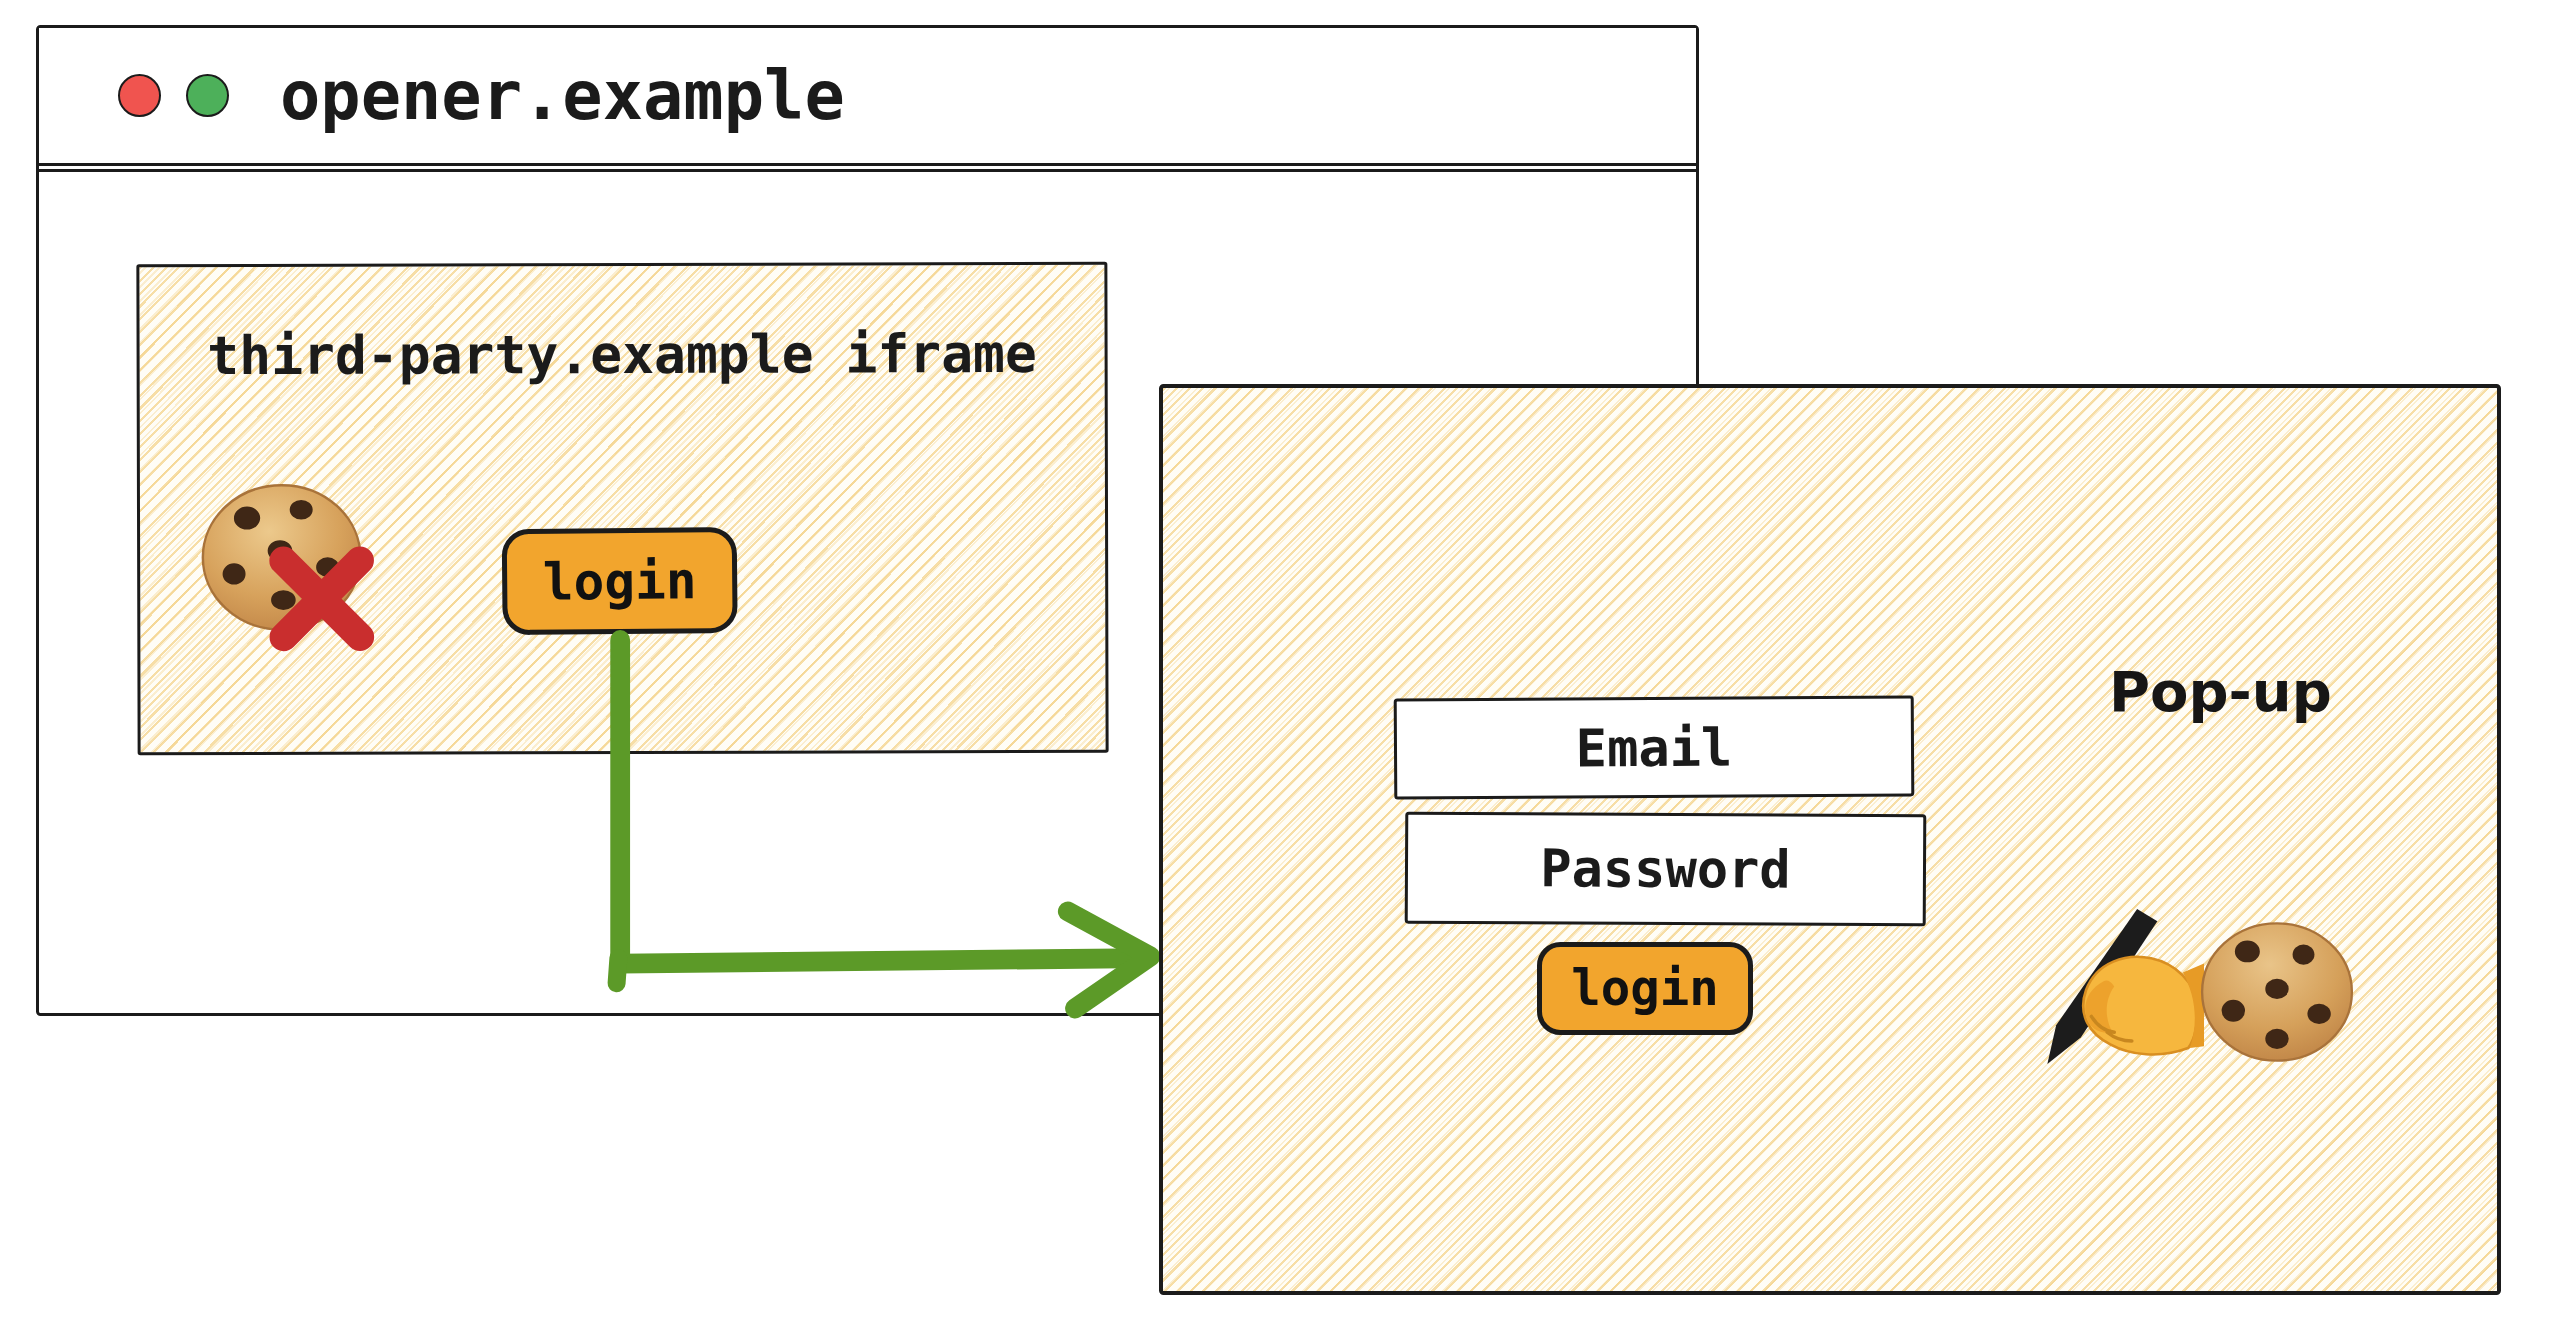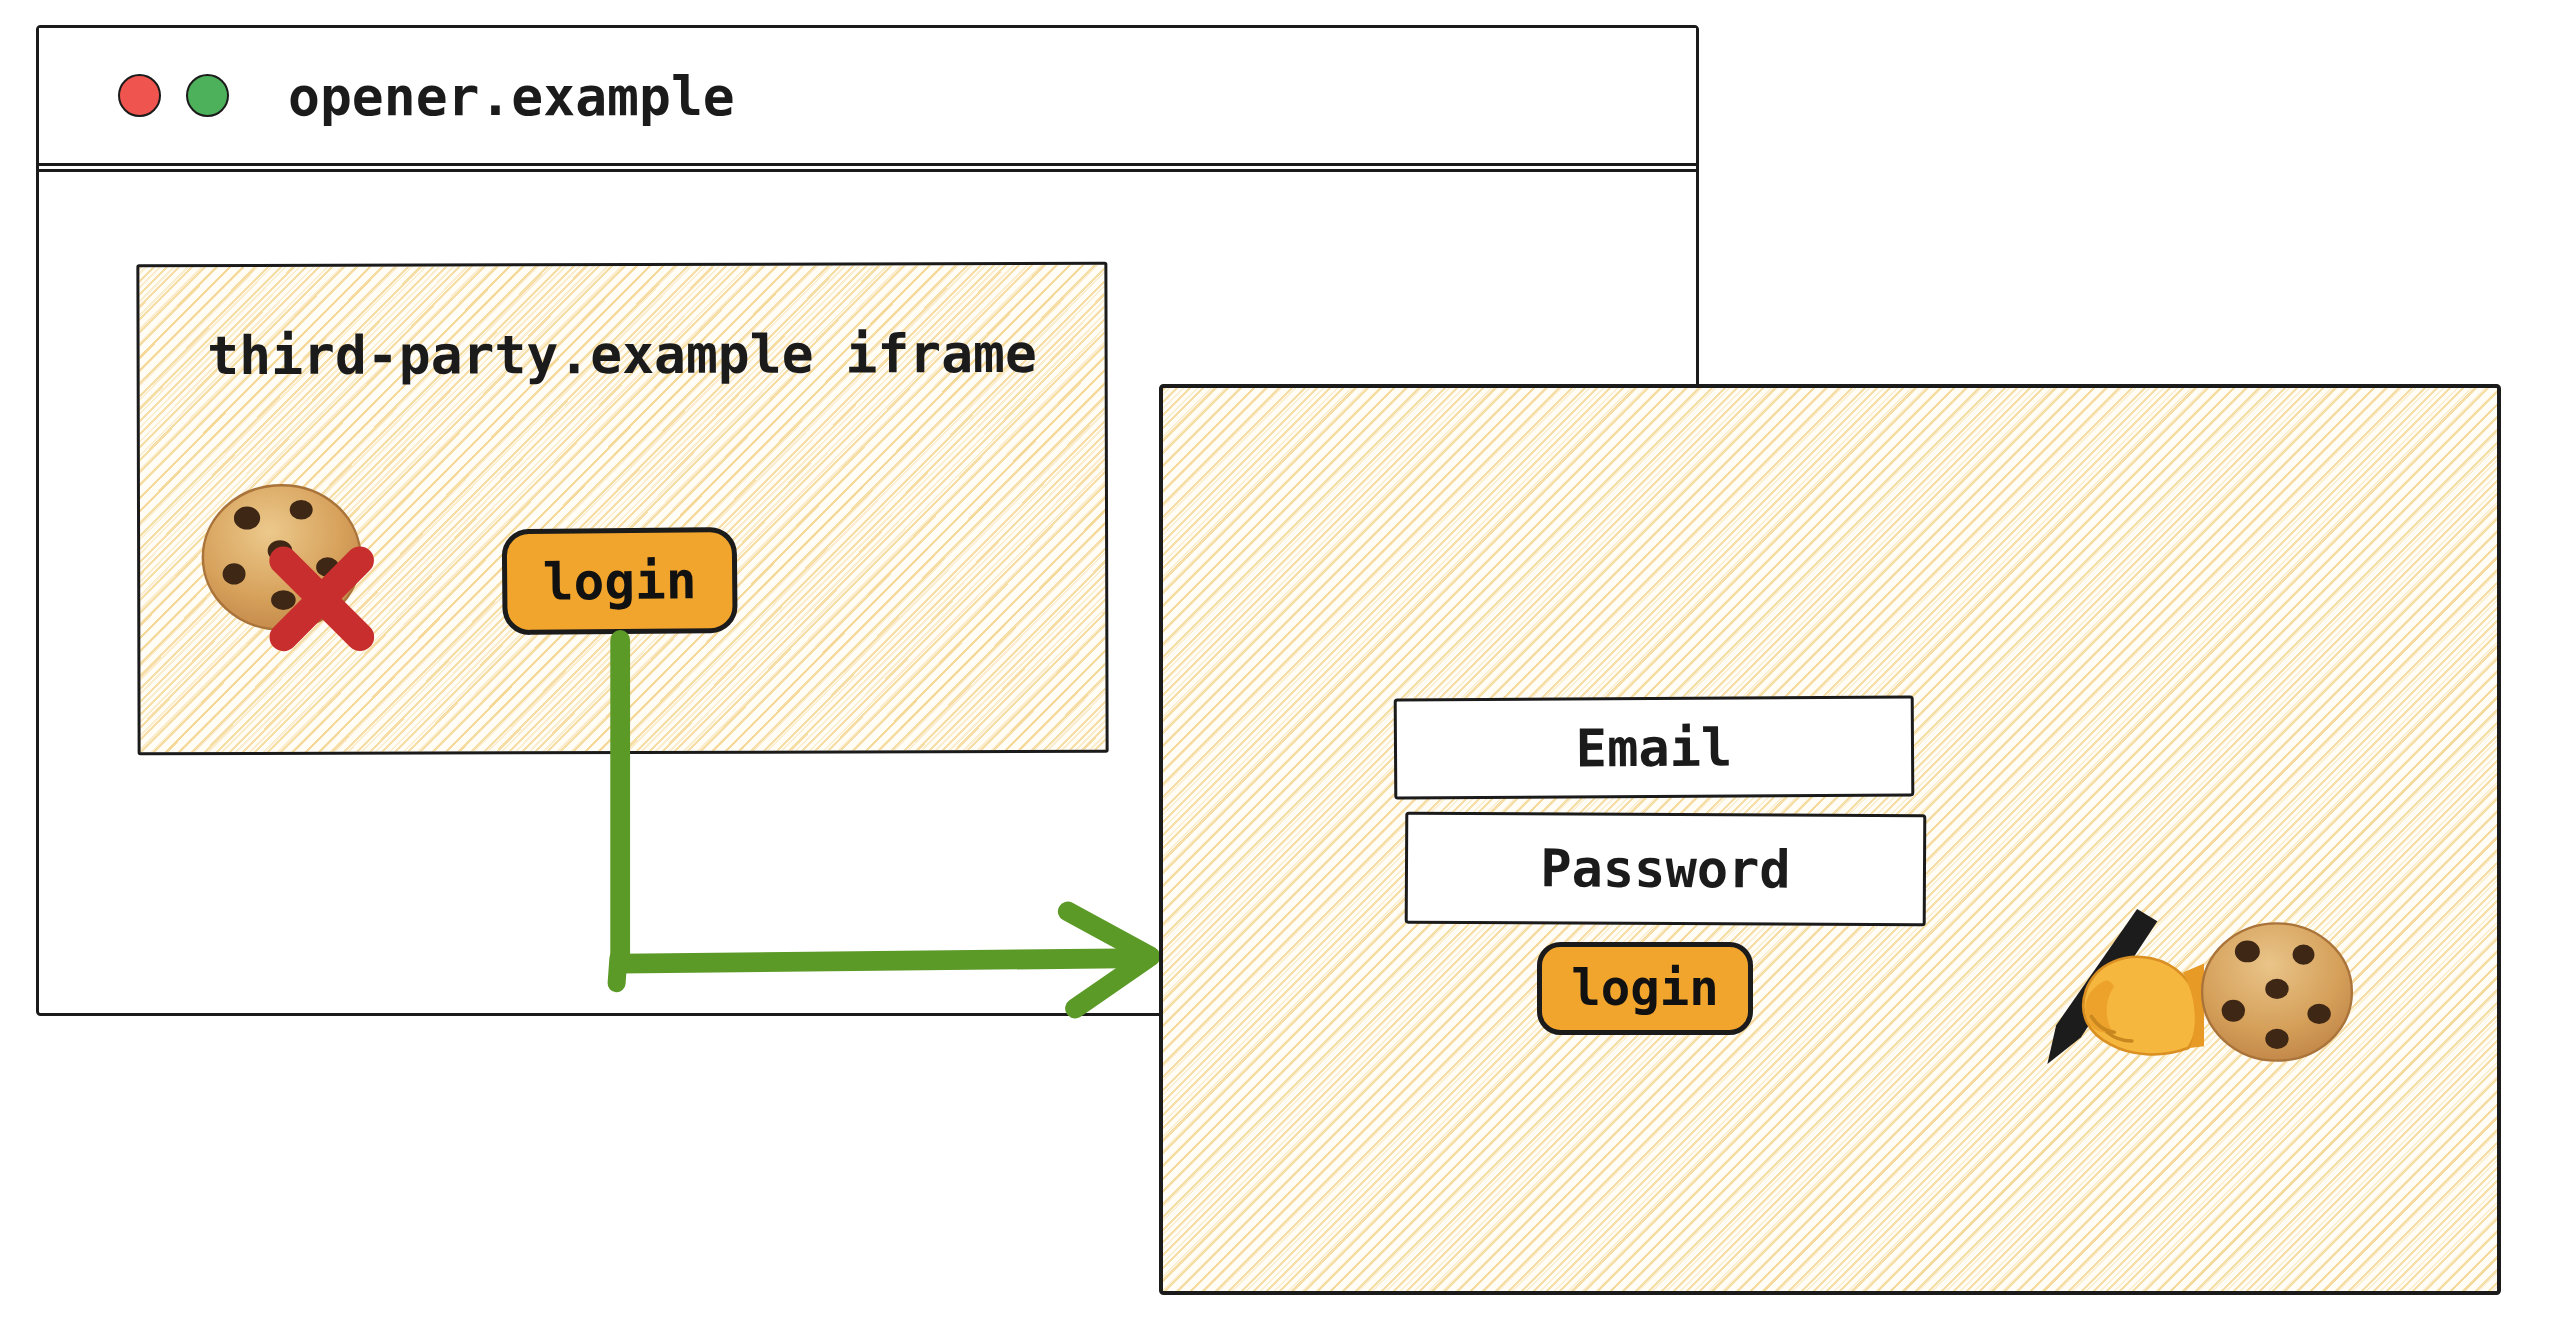--- a/index.html
+++ b/index.html
@@ -15,21 +15,21 @@
     background-image:
       repeating-linear-gradient(135deg, rgba(242,203,118,.62) 0 2.2px, transparent 2.2px 9px),
       repeating-linear-gradient(135deg, rgba(242,203,118,.30) 3.6px 5.4px, transparent 5.4px 13.5px);
   }
   .window{position:absolute;border:3.6px solid var(--ink);border-radius:4.5px;box-sizing:border-box;}
   .titlebar{position:relative;width:100%;box-sizing:border-box;border-bottom:3.6px solid var(--ink);}
   .titlebar::after{content:"";position:absolute;left:0;right:0;bottom:-9px;height:2.7px;background:var(--ink);}
   .light{position:absolute;width:43px;height:43px;border:2.7px solid var(--ink);border-radius:50%;box-sizing:border-box;}
   .light.red{background:var(--traffic-red);}
   .light.green{background:var(--traffic-green);}
-  .window-title{position:absolute;top:50%;transform:translateY(-50%);font-weight:bold;font-size:53px;letter-spacing:0;margin-left:8px;}
+  .window-title{position:absolute;top:50%;transform:translateY(-50%);font-weight:bold;font-size:67px;letter-spacing:0;}
   .sketchbox{position:absolute;box-sizing:border-box;border:3.6px solid var(--ink);background:#ffffff;
              display:flex;align-items:center;justify-content:center;border-radius:3.6px;
              font-weight:bold;font-size:52px;}
   .btn{position:absolute;box-sizing:border-box;border:5.4px solid var(--ink);background:var(--accent-orange);
        border-radius:27px;display:flex;align-items:center;justify-content:center;
        font-weight:bold;font-size:51px;color:#111;cursor:pointer;}
   .icon-svg{position:absolute;}
   .caption{position:absolute;font-family:"DejaVu Sans","Liberation Sans",sans-serif;
            font-weight:bold;font-size:56px;color:#161616;}
   .arrow-layer{position:absolute;left:0;top:0;z-index:2;pointer-events:none;}
@@ -86,20 +86,21 @@
   </div>
 
   <svg class="arrow-layer" width="2576" height="1324" viewBox="0 0 2866 1473">
     <path d="M690 712 L690 1072 L1276 1066" stroke-width="22"></path>
     <path d="M688 1066 L686 1094" stroke-width="20"></path>
     <path d="M1188 1014 L1280 1064 L1196 1122" stroke-width="22"></path>
   </svg>
 
   <div class="window hachure" id="window-popup">
 
+    <span class="caption" style="left:946px;top:271px;">Pop-up</span>
 
     <div class="sketchbox" style="left:231px;top:309px;width:520px;height:101px;transform:rotate(-0.35deg);">
       <span>Email</span>
     </div>
 
     <div class="sketchbox" style="left:242px;top:425px;width:521px;height:112px;transform:rotate(0.3deg);">
       <span>Password</span>
     </div>
 
     <div class="btn" style="left:374px;top:554px;width:216px;height:93px;font-size:49px;border-radius:23.4px;">

